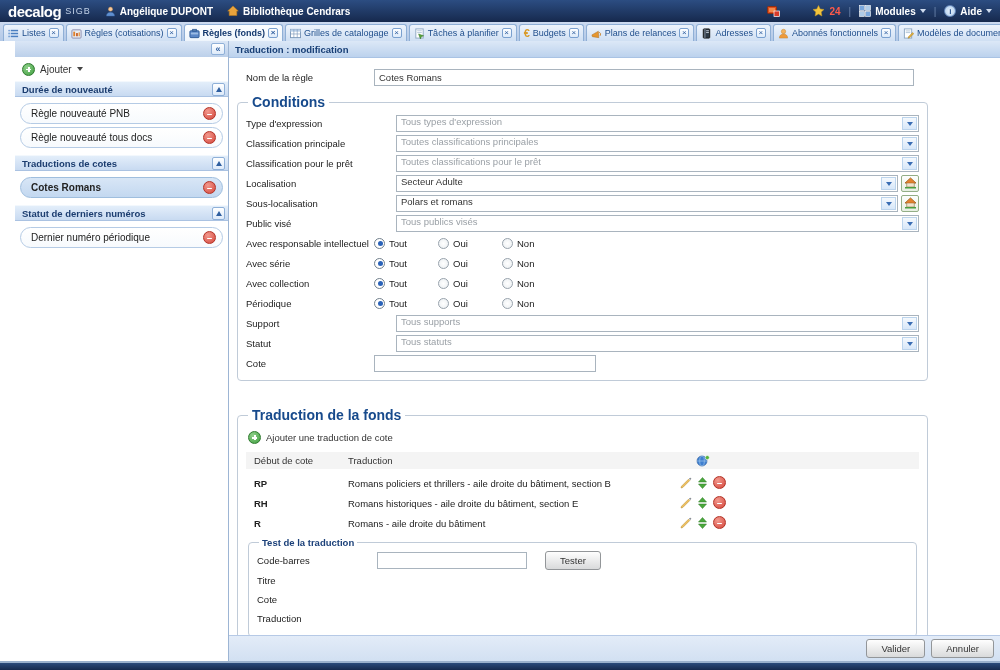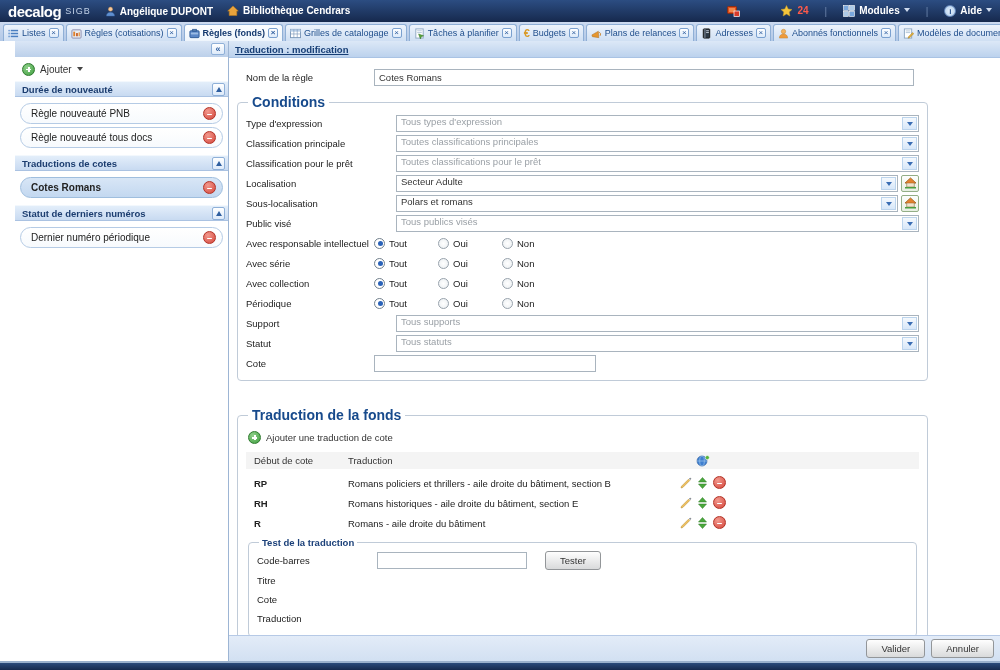--- a/index.html
+++ b/index.html
@@ -3,22 +3,22 @@
 <meta charset="utf-8">
 <style>
   * { box-sizing: border-box; margin: 0; padding: 0; }
   body { font-family: "Liberation Sans", sans-serif; background:#fff; }
   .app { width:1000px; height:670px; overflow:hidden; display:flex; flex-direction:column; background:#fff; }
 
   
   .topbar { height:22px; flex:none; background:linear-gradient(#2c4d82,#16294d); display:flex; align-items:center; padding:0 8px; color:#fff; }
   .logo { font-size:15px; font-weight:bold; color:#fff; letter-spacing:-0.5px; }
   .logo-suffix { font-size:9px; color:#c3d2e8; margin-left:4px; letter-spacing:1px; }
-  .tb-item { display:flex; align-items:flex-start; gap:4px; margin-left:14px; font-size:10px; font-weight:bold; color:#fff; }
-  .tb-right { margin-left:auto; display:flex; align-items:center; gap:16px; }
+  .tb-item { display:flex; align-items:center; gap:4px; margin-left:14px; font-size:10px; font-weight:bold; color:#fff; }
+  .tb-right { margin-left:auto; display:flex; align-items:center; gap:8px; }
   .tb-count { color:#ff5a4a; font-size:10px; font-weight:bold; }
   .tb-sep { color:#6c84ab; font-size:10px; }
   .caret-down { width:0; height:0; border:3px solid transparent; border-top:4px solid #cfdcef; margin-top:3px; }
   .ic-info { width:12px; height:12px; border-radius:50%; background:radial-gradient(#eaf3fc,#a8c8ea); border:1px solid #6688bb; color:#24508e; font-size:8px; font-weight:bold; display:flex; align-items:center; justify-content:center; }
   .ic-info::after { content:"i"; }
 
   
   .tabbar { height:19px; flex:none; background:linear-gradient(#ccdaf0,#b2c8e6); display:flex; align-items:flex-end; padding:0 3px; }
   .tab { height:17px; display:flex; align-items:center; gap:3px; padding:0 4px; margin-right:2px; border:1px solid #8fafd6; border-bottom:none; border-radius:3px 3px 0 0; background:linear-gradient(#eef4fc,#cfdff3); font-size:9px; color:#1f4e8c; white-space:nowrap; }
   .tab.active { background:linear-gradient(#fdfeff,#eef5fc); font-weight:bold; color:#13386e; }
@@ -48,21 +48,21 @@
   .tri-up { width:0; height:0; border-left:3.5px solid transparent; border-right:3.5px solid transparent; border-bottom:5px solid #2f5fa0; }
   .tri-down { width:0; height:0; border-left:3.5px solid transparent; border-right:3.5px solid transparent; border-top:5px solid #2f5fa0; }
   .items { padding:3px 0 4px; }
   .pill { margin:3px 5px; height:21px; border:1px solid #b5cbe5; border-radius:11px; display:flex; align-items:center; padding:0 6px 0 10px; font-size:10px; color:#222; background:linear-gradient(#fff,#f7fafd); }
   .pill.selected { background:linear-gradient(#d8e6f6,#c3d8f0); font-weight:bold; border-color:#9fbede; }
   .minus-circle { width:13px; height:13px; margin-left:auto; border-radius:50%; background:radial-gradient(circle at 35% 30%, #f2998e, #d4453a); border:1px solid #b33326; position:relative; flex:none; }
   .minus-circle::after { content:""; position:absolute; left:3px; right:3px; top:5.5px; height:1.8px; background:#fff; border-radius:1px; }
 
   
   .main { flex:1; display:flex; flex-direction:column; min-width:0; }
-  .main-head { height:17px; flex:none; background:linear-gradient(#dce8f7,#bcd2ed); border-bottom:1px solid #a9c3e4; display:flex; align-items:center; padding-left:6px; font-size:9.5px; font-weight:bold; color:#173e75;text-decoration:underline; }
+  .main-head { height:17px; flex:none; background:linear-gradient(#dce8f7,#bcd2ed); border-bottom:1px solid #a9c3e4; display:flex; align-items:center; padding-left:6px; font-size:9.5px; font-weight:bold; color:#173e75; }
   .main-body { flex:1; background:#fff; padding:6px 72px 0 8px; overflow:hidden; }
 
   .frow { display:flex; align-items:center; height:18px; margin-bottom:2px; }
   .flabel { width:128px; flex:none; font-size:9.5px; color:#222; white-space:nowrap; }
   .fctrl { flex:1; display:flex; align-items:center; min-width:0; }
   .selectbox { flex:1; height:17px; border:1px solid #a9b4be; background:#fff; display:flex; align-items:flex-start; position:relative; font-size:9.5px; padding:0 20px 0 4px; color:#333; min-width:0;margin-left:22px; }
   .selectbox .val { overflow:hidden; white-space:nowrap; }
   .selectbox.muted { color:#9aa0a6; }
   .sel-arrow { position:absolute; right:1px; top:1px; bottom:1px; width:15px; background:linear-gradient(#f5f9fd,#d7e7f9); border:1px solid #bcd4ec; display:flex; align-items:center; justify-content:center; }
   .sel-arrow::after { content:""; width:0; height:0; border:3.5px solid transparent; border-top:4.5px solid #3a6db4; margin-top:4px; }

